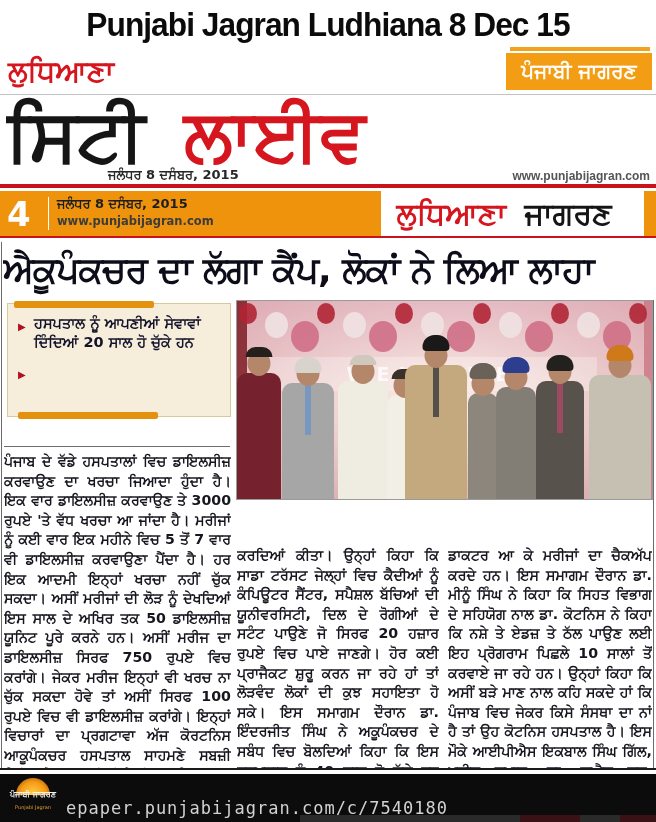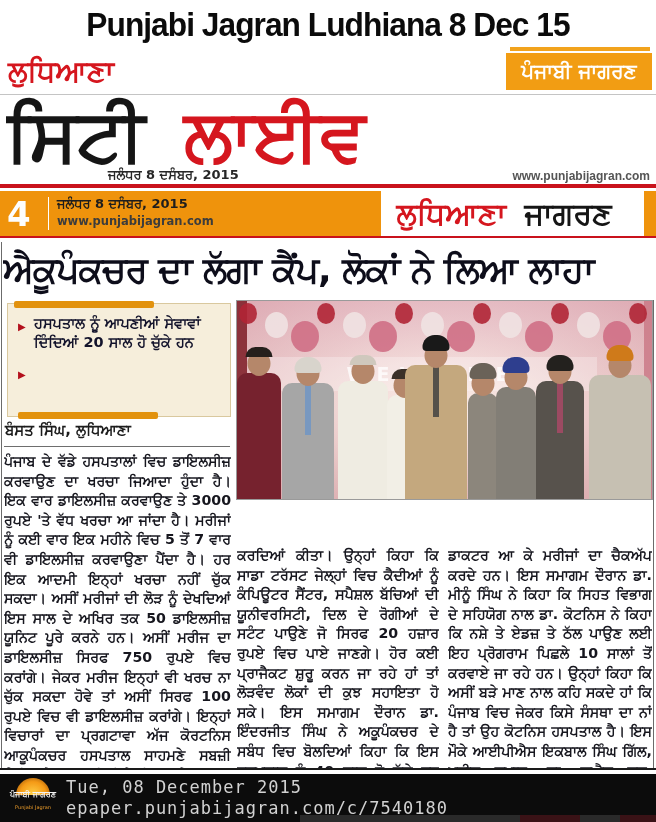--- a/index.html
+++ b/index.html
@@ -194,21 +194,20 @@
     <div class="bullet-item">
       <span class="bullet-marker">▶</span>
       <span>ਹਸਪਤਾਲ ਨੂੰ ਆਪਣੀਆਂ ਸੇਵਾਵਾਂ ਦਿੰਦਿਆਂ 20 ਸਾਲ ਹੋ ਚੁੱਕੇ ਹਨ</span>
     </div>
     <div class="bullet-item">
       <span class="bullet-marker">▶</span>
     </div>
     <div class="bullet-bar" id="bullet-bar-bottom"></div>
   </div>
 
-  <div id="byline">ਬੰਸਤ ਸਿੰਘ, ਲੁਧਿਆਣਾ</div>
   <div id="byline-rule"></div>
 
   <div id="col1" class="bodycol"><span class="lead">ਪੰਜਾਬ ਦੇ</span><span> ਵੱਡੇ ਹਸਪਤਾਲਾਂ ਵਿਚ ਡਾਇਲਸੀਜ਼ ਕਰਵਾਉਣ ਦਾ ਖਰਚਾ ਜਿਆਦਾ ਹੁੰਦਾ ਹੈ। ਇਕ ਵਾਰ ਡਾਇਲਸੀਜ਼ ਕਰਵਾਉਣ ਤੇ 3000 ਰੁਪਏ 'ਤੇ ਵੱਧ ਖਰਚਾ ਆ ਜਾਂਦਾ ਹੈ। ਮਰੀਜਾਂ ਨੂੰ ਕਈ ਵਾਰ ਇਕ ਮਹੀਨੇ ਵਿਚ 5 ਤੋਂ 7 ਵਾਰ ਵੀ ਡਾਇਲਸੀਜ਼ ਕਰਵਾਉਣਾ ਪੈਂਦਾ ਹੈ। ਹਰ ਇਕ ਆਦਮੀ ਇਨ੍ਹਾਂ ਖਰਚਾ ਨਹੀਂ ਚੁੱਕ ਸਕਦਾ। ਅਸੀਂ ਮਰੀਜਾਂ ਦੀ ਲੋੜ ਨੂੰ ਦੇਖਦਿਆਂ ਇਸ ਸਾਲ ਦੇ ਅਖਿਰ ਤਕ 50 ਡਾਇਲਸੀਜ਼ ਯੂਨਿਟ ਪੂਰੇ ਕਰਨੇ ਹਨ। ਅਸੀਂ ਮਰੀਜ ਦਾ ਡਾਇਲਸੀਜ਼ ਸਿਰਫ 750 ਰੁਪਏ ਵਿਚ ਕਰਾਂਗੇ। ਜੇਕਰ ਮਰੀਜ ਇਨ੍ਹਾਂ ਵੀ ਖਰਚ ਨਾ ਚੁੱਕ ਸਕਦਾ ਹੋਵੇ ਤਾਂ ਅਸੀਂ ਸਿਰਫ 100 ਰੁਪਏ ਵਿਚ ਵੀ ਡਾਇਲਸੀਜ਼ ਕਰਾਂਗੇ। ਇਨ੍ਹਾਂ ਵਿਚਾਰਾਂ ਦਾ ਪ੍ਰਗਟਾਵਾ ਅੱਜ ਕੋਰਟਨਿਸ ਆਕੂਪੰਕਚਰ ਹਸਪਤਾਲ ਸਾਹਮਣੇ ਸਬਜ਼ੀ ਮੰਡੀ ਸਲੇਮ ਟਾਬਰੀ ਵਿਖੇ ਵਿਸ਼ਵ ਦੇ ਮਸ਼ਹੂਰ ਸਮਾਜ ਸੇਵੀ ਸਰਬੱਤ ਦਾ ਭਲਾ ਟਰੱਸਟ ਦੇ ਚੇਅਰਮੈਨ ਐਸਪੀ ਸਿੰਘ ਓਬਰਾਏ ਨੇ ਪੱਤਰਕਾਰਾਂ ਨਾਲ ਗੱਲਬਾਤ</span></div>
   <div id="col2" class="bodycol">ਕਰਦਿਆਂ ਕੀਤਾ। ਉਨ੍ਹਾਂ ਕਿਹਾ ਕਿ ਸਾਡਾ ਟਰੱਸਟ ਜੇਲ੍ਹਾਂ ਵਿਚ ਕੈਦੀਆਂ ਨੂੰ ਕੰਪਿਊਟਰ ਸੈਂਟਰ, ਸਪੈਸ਼ਲ ਬੱਚਿਆਂ ਦੀ ਯੂਨੀਵਰਸਿਟੀ, ਦਿਲ ਦੇ ਰੋਗੀਆਂ ਦੇ ਸਟੰਟ ਪਾਉਣੇ ਜੋ ਸਿਰਫ 20 ਹਜ਼ਾਰ ਰੁਪਏ ਵਿਚ ਪਾਏ ਜਾਣਗੇ। ਹੋਰ ਕਈ ਪ੍ਰਾਜੈਕਟ ਸ਼ੁਰੂ ਕਰਨ ਜਾ ਰਹੇ ਹਾਂ ਤਾਂ ਲੋੜਵੰਦ ਲੋਕਾਂ ਦੀ ਕੁਝ ਸਹਾਇਤਾ ਹੋ ਸਕੇ। ਇਸ ਸਮਾਗਮ ਦੌਰਾਨ ਡਾ. ਇੰਦਰਜੀਤ ਸਿੰਘ ਨੇ ਅਕੂਪੰਕਚਰ ਦੇ ਸਬੰਧ ਵਿਚ ਬੋਲਦਿਆਂ ਕਿਹਾ ਕਿ ਇਸ ਹਸਪਤਾਲ ਨੂੰ 40 ਸਾਲ ਹੋ ਚੁੱਕੇ ਹਨ ਆਪਣੀਆਂ ਸੇਵਾਵਾਂ ਦਿੰਦਿਆਂ। ਉਨ੍ਹਾਂ ਕਿਹਾ ਕਿ ਇਹ 3 ਦਿਨਾਂ ਦਾ ਵਿਸ਼ਾਲ ਕੈਂਪ ਹੈ। ਜਿਸ ਵਿਚ ਦੇਸ਼ ਵਿਦੇਸ਼ 'ਚੋਂ ਮਾਹਿਰ</div>
   <div id="col3" class="bodycol">ਡਾਕਟਰ ਆ ਕੇ ਮਰੀਜਾਂ ਦਾ ਚੈਕਅੱਪ ਕਰਦੇ ਹਨ। ਇਸ ਸਮਾਗਮ ਦੌਰਾਨ ਡਾ. ਮੀਨੂੰ ਸਿੰਘ ਨੇ ਕਿਹਾ ਕਿ ਸਿਹਤ ਵਿਭਾਗ ਦੇ ਸਹਿਯੋਗ ਨਾਲ ਡਾ. ਕੋਟਨਿਸ ਨੇ ਕਿਹਾ ਕਿ ਨਸ਼ੇ ਤੇ ਏਡਜ਼ ਤੇ ਠੱਲ ਪਾਉਣ ਲਈ ਇਹ ਪ੍ਰੋਗਰਾਮ ਪਿਛਲੇ 10 ਸਾਲਾਂ ਤੋਂ ਕਰਵਾਏ ਜਾ ਰਹੇ ਹਨ। ਉਨ੍ਹਾਂ ਕਿਹਾ ਕਿ ਅਸੀਂ ਬੜੇ ਮਾਣ ਨਾਲ ਕਹਿ ਸਕਦੇ ਹਾਂ ਕਿ ਪੰਜਾਬ ਵਿਚ ਜੇਕਰ ਕਿਸੇ ਸੰਸਥਾ ਦਾ ਨਾਂ ਹੈ ਤਾਂ ਉਹ ਕੋਟਨਿਸ ਹਸਪਤਾਲ ਹੈ। ਇਸ ਮੌਕੇ ਆਈਪੀਐਸ ਇਕਬਾਲ ਸਿੰਘ ਗਿੱਲ, ਮੁਨੀਸ਼ ਕੁਮਾਰ, ਡਾ. ਯੂਐਸ ਸ਼ੂਲ, ਅਕਾਲੀ ਆਗੂ ਅਮਨ ਖੁਰਾਣਾ, ਪ੍ਰੋਗਰਾਮ ਅਫਸਰ ਪ੍ਰਵੀਣ ਕੁਮਾਰ ਹਾਜ਼ਰ ਸਨ।</div>
 
   <div id="photo">
     <div id="photo-left-band"></div>
     <div id="photo-right-band"></div>
     <div id="balloon-row">
@@ -284,21 +283,20 @@
 
 
   <div id="body-bottom-rule"></div>
 
   <div id="footer">
     <div id="footer-logo">
       <div class="sun"></div>
       <div class="pa">ਪੰਜਾਬੀ ਜਾਗਰਣ</div>
       <div class="en">Punjabi Jagran</div>
     </div>
-    <div id="footer-date">Tue, 08 December 2015</div>
     <div id="footer-url">epaper.punjabijagran.com/c/7540180</div>
     <div id="footer-strip">
       <div class="footer-patch" style="left:220px;width:60px;"></div>
       <div class="footer-patch" style="left:320px;width:36px;"></div>
     </div>
   </div>
 
 </div>
 
 </body></html>

